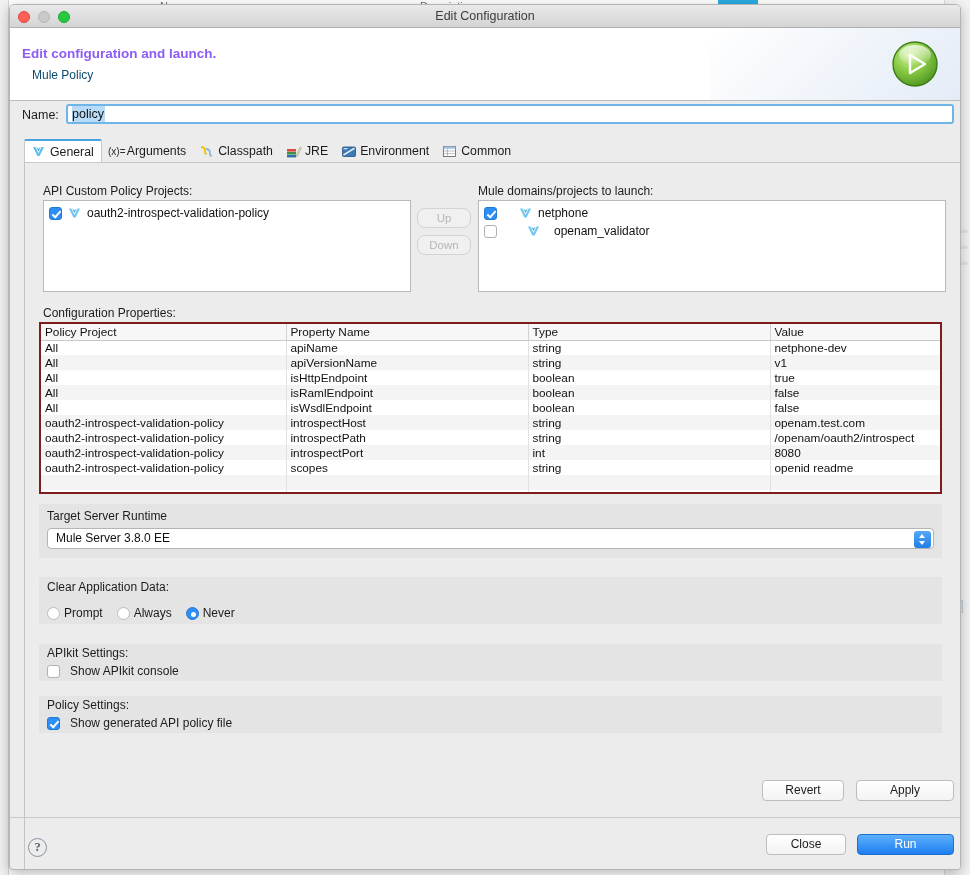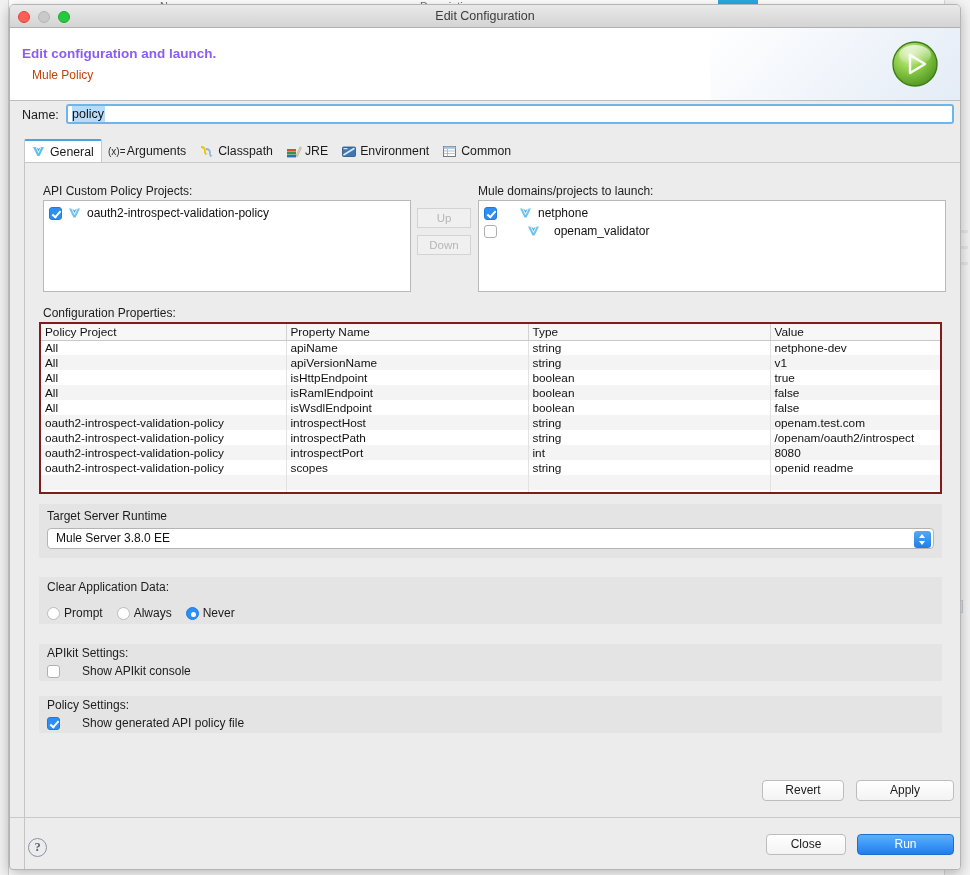--- a/index.html
+++ b/index.html
@@ -48,21 +48,21 @@
   
   .banner {
     position:relative; height:73px; background:#ffffff; border-bottom:1px solid #bdbdbd;
     overflow:hidden;
   }
   .banner::after{
     content:""; position:absolute; right:0; top:0; width:250px; height:73px;
     background:linear-gradient(135deg, rgba(255,255,255,0) 0%, rgba(205,220,240,0.55) 100%);
   }
   .banner-title { position:absolute; left:12px; top:18px; font-size:13.5px; font-weight:bold; color:#8b5cf6; }
-  .banner-sub   { position:absolute; left:22px; top:40px; font-size:12px; color:#c2410c; }
+  .banner-sub   { position:absolute; left:22px; top:40px; font-size:12px; color:#0c4a6e; }
   .banner-icon  { position:absolute; right:21px; top:12px; width:48px; height:48px; z-index:2;}
 
   
   .namerow { position:absolute; left:0; top:97px; width:952px; height:28px; }
   .namelabel { position:absolute; left:12px; top:6px; font-size:12.5px; color:#1c1c1c; }
   .nameinput {
     position:absolute; left:56px; top:2px; width:888px; height:20px;
     background:#ffffff; border:2px solid #6fb5e8; border-radius:3px;
     font-size:12.5px; color:#111; padding:0 0 0 4px; line-height:17px;
   }
@@ -97,21 +97,21 @@
   }
   .cb.checked { background:#2d8ff5; border-color:#2179d6; }
   .cb.checked::after{
     content:""; position:absolute; left:4px; top:1px; width:3px; height:7px;
     border:solid #fff; border-width:0 2px 2px 0; transform:rotate(42deg);
   }
 
   .muleicon { width:13px; height:12px; flex:0 0 13px; display:inline-block; }
 
   .sidebtn {
-    position:absolute; width:54px; height:20px; border:1px solid #d3d3d3; border-radius:0;
+    position:absolute; width:54px; height:20px; border:1px solid #d3d3d3; border-radius:8px;
     background:#f0f0f0; color:#b6b6b6; font-size:11.5px; text-align:center; line-height:18px;
   }
 
   
   .tablewrap { position:absolute; background:#ffffff; border:2px solid #7f1d1d; overflow:hidden; }
   table.props { border-collapse:collapse; width:100%; table-layout:fixed; font-size:11.8px; color:#111; }
   table.props th {
     background:#f7f7f7; font-weight:normal; text-align:left; height:16px;
     border-bottom:1px solid #c9c9c9; border-right:1px solid #d2d2d2;
     padding:0 0 0 4px; color:#111; font-size:11.8px;
@@ -139,21 +139,21 @@
   .combo-arrow::before { top:3px; border-bottom:4px solid #ffffff; }
   .combo-arrow::after  { bottom:3px; border-top:4px solid #ffffff; }
 
   .radio-group { position:absolute; display:flex; align-items:center; gap:14px; }
   .radio-item { display:flex; align-items:center; gap:4px; font-size:12px; color:#1c1c1c; }
   .rb { width:13px; height:13px; border-radius:50%; border:1px solid #bcbcbc; background:#fff;
         display:inline-block; position:relative; flex:0 0 13px; }
   .rb.on { background:#2d8ff5; border-color:#2179d6; }
   .rb.on::after{ content:""; position:absolute; left:4px; top:4px; width:5px; height:5px; border-radius:50%; background:#fff; }
 
-  .checkline { position:absolute; display:flex; align-items:flex-end; gap:22px; font-size:12px; color:#1c1c1c; }
+  .checkline { position:absolute; display:flex; align-items:flex-end; gap:10px; font-size:12px; color:#1c1c1c; }
 
   
   .btn {
     position:absolute; height:21px; border:1px solid #bdbdbd; border-radius:4px;
     background:linear-gradient(to bottom,#ffffff,#f3f3f3);
     font-size:12px; color:#1c1c1c; text-align:center; line-height:19px; cursor:default;
   }
   .btn.primary {
     background:linear-gradient(to bottom,#5cb0fb,#1e7ef0);
     border-color:#1a6fd0; color:#ffffff;

